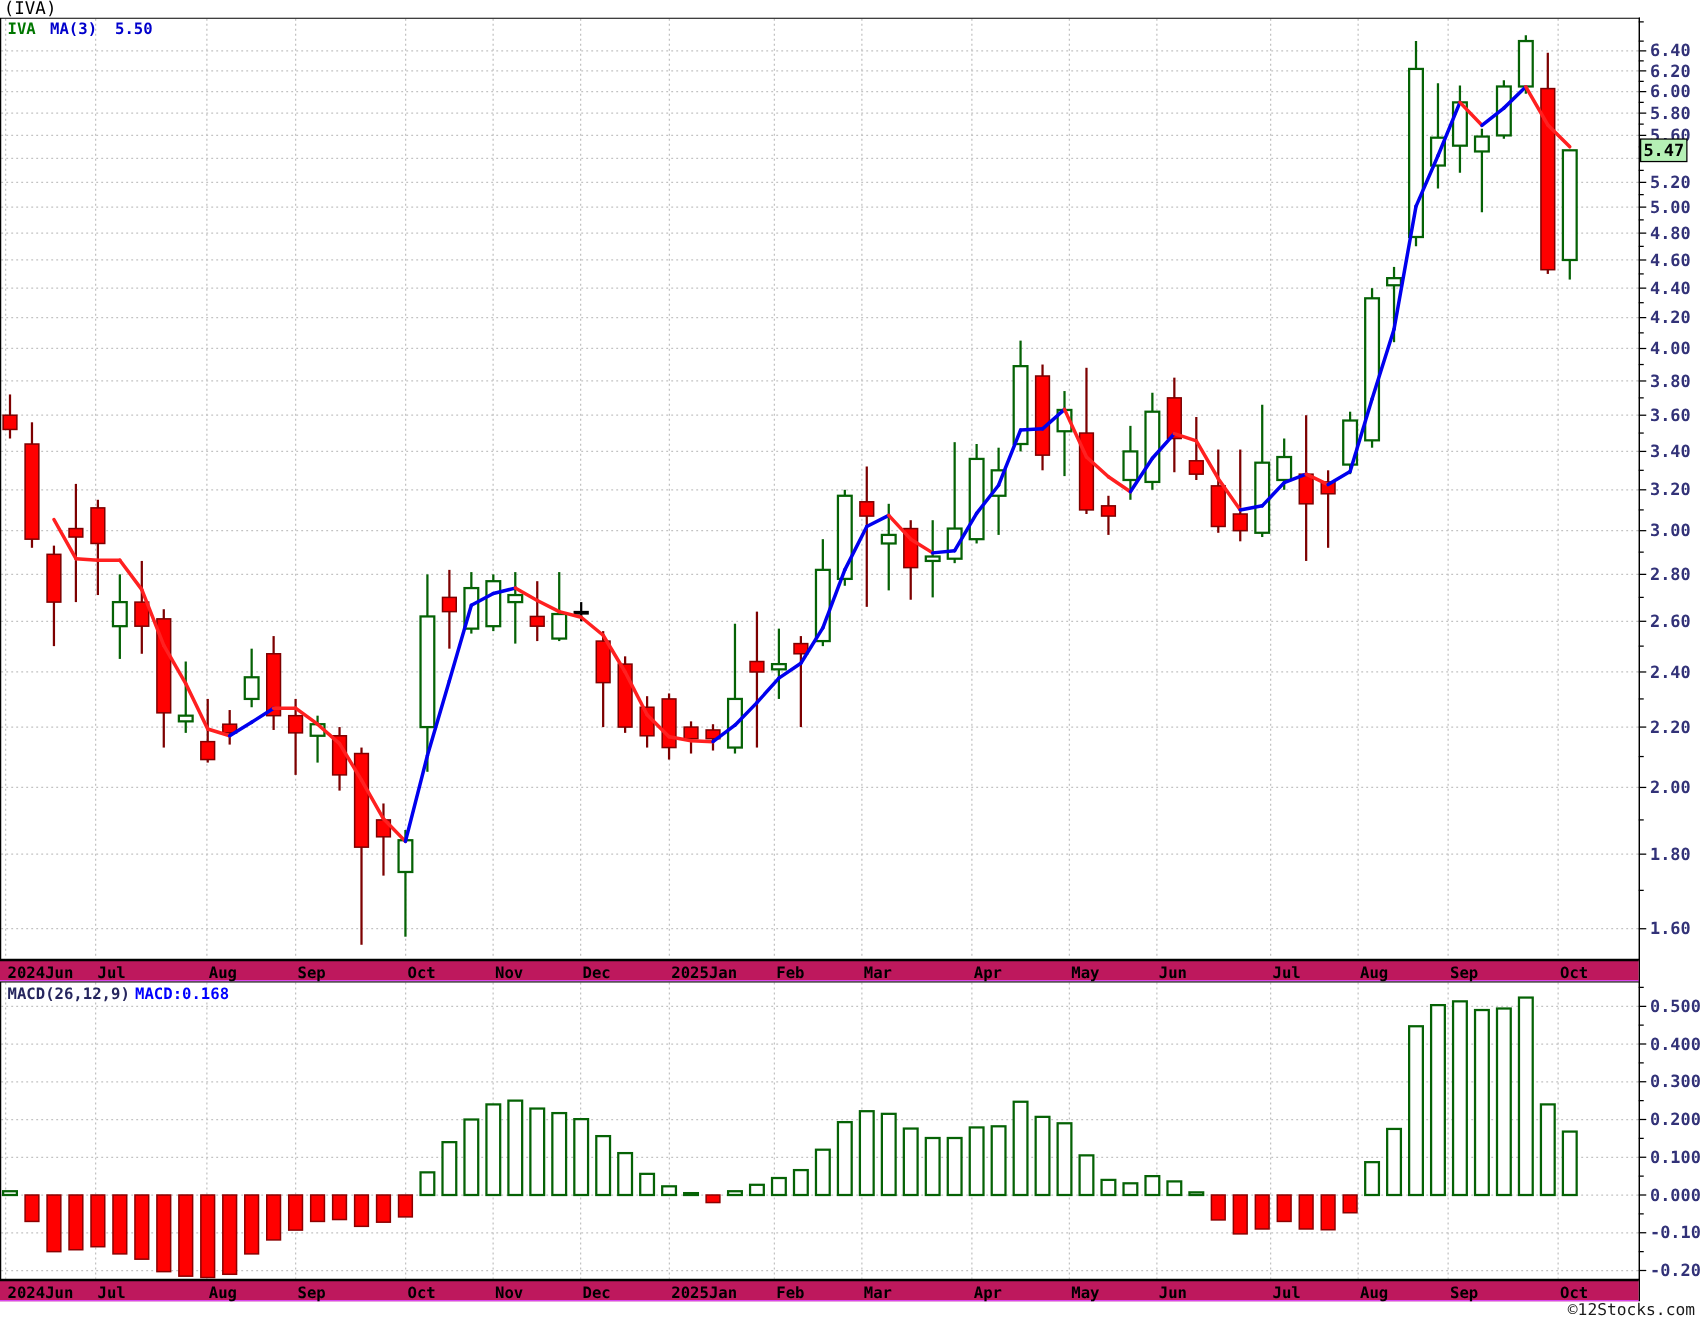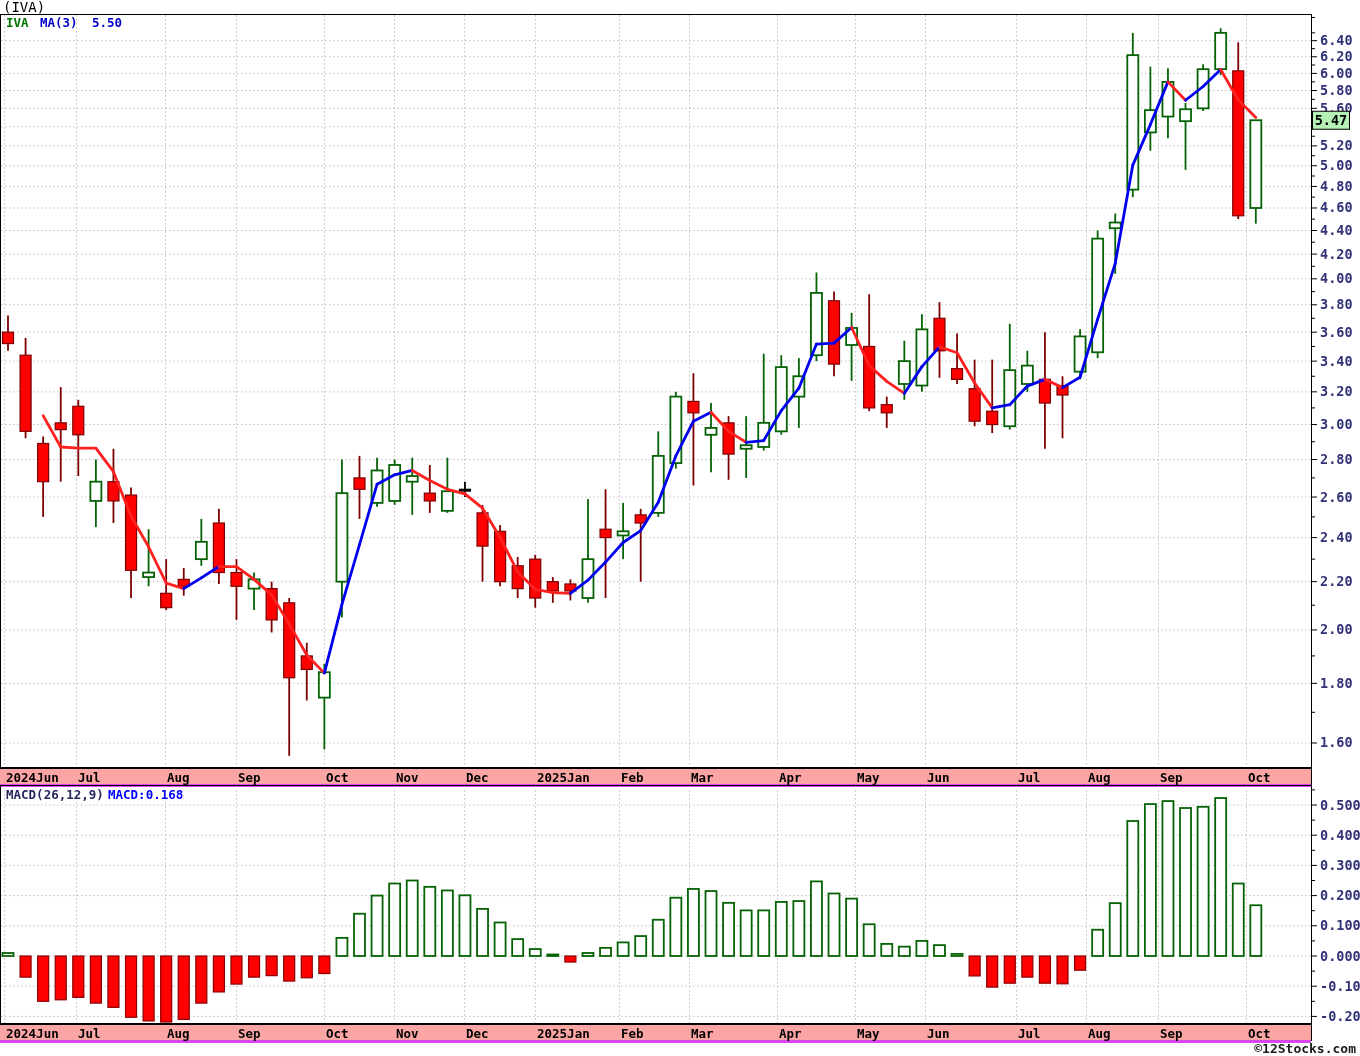--- a/index.html
+++ b/index.html
@@ -3,27 +3,27 @@
 <meta charset="utf-8">
 <style>
   html,body{margin:0;padding:0;background:#fff;}
   .page{position:relative;width:1360px;height:1056px;background:#fff;overflow:hidden;
         font-family:"DejaVu Sans Mono",monospace;}
   .chart-title{position:absolute;left:3px;top:0px;height:14px;font-size:14px;line-height:14px;
         font-weight:normal;color:#000;}
   svg{position:absolute;left:0;}
   #main-svg{top:14px;}
   #macd-svg{top:785px;}
-  .strip{position:absolute;left:0;width:1311px;height:15px;background:#fca5a5;
-         border-top:1px solid #000;border-bottom:3px solid #d946ef;}
+  .strip{position:absolute;left:0;width:1311px;height:15px;background:#be185d;
+         border-top:1px solid #000;border-bottom:1px solid #d946ef;}
   #strip-top{top:768px;}
   #strip-bottom{top:1024px;}
   .strip span{position:absolute;top:1px;font-size:12.5px;font-weight:bold;color:#000;white-space:nowrap;}
   .axis-line{position:absolute;left:1311px;top:14px;width:1px;height:1027px;background:#000;}
-  .copyright{position:absolute;top:1041px;right:4px;font-size:13px;font-weight:bold;color:#1a1a1a;}
+  .copyright{position:absolute;top:1041px;right:4px;font-size:13px;font-weight:normal;color:#1a1a1a;}
 </style>
 </head>
 <body>
 
 <div class="page">
   <div class="chart-title">(IVA)</div>
 
   <svg id="main-svg" width="1360" height="754">
       <g>
         <line x1="4.5" y1="1" x2="4.5" y2="753" stroke="#c2c2c2" stroke-dasharray="1.5 2.5"></line>

